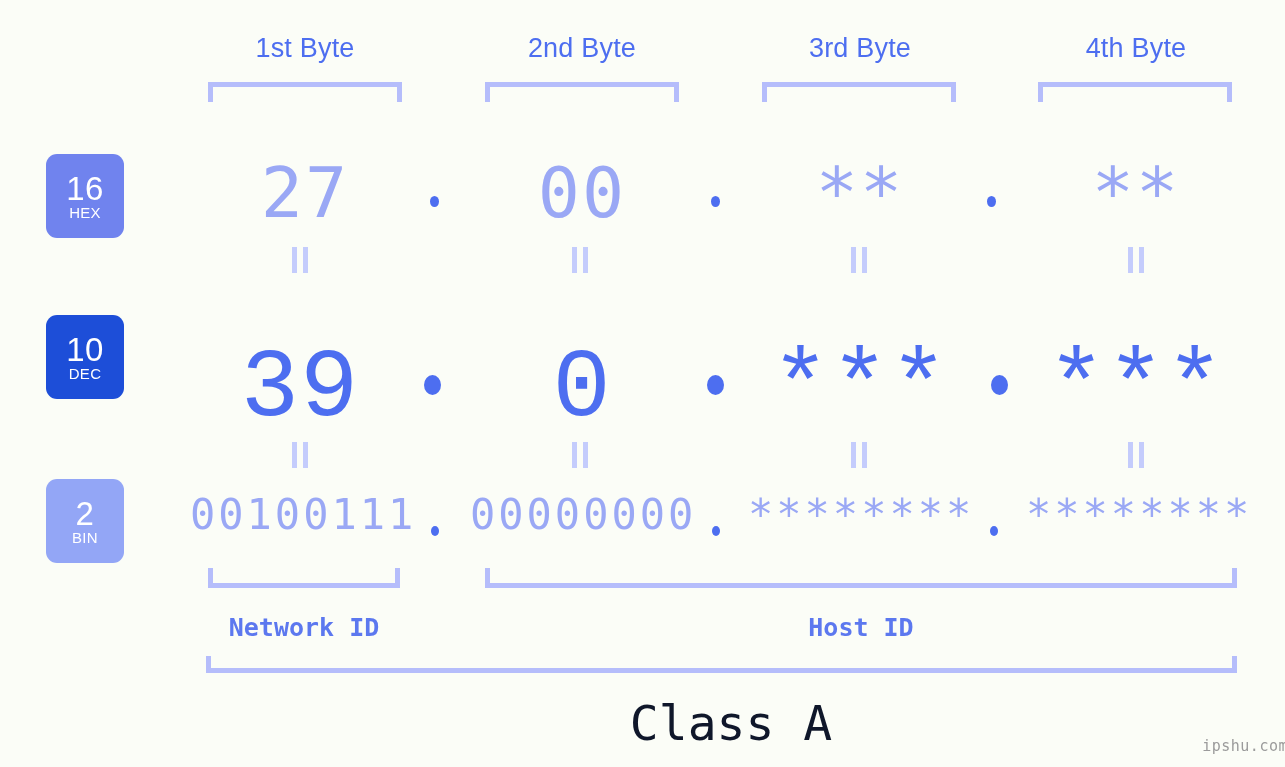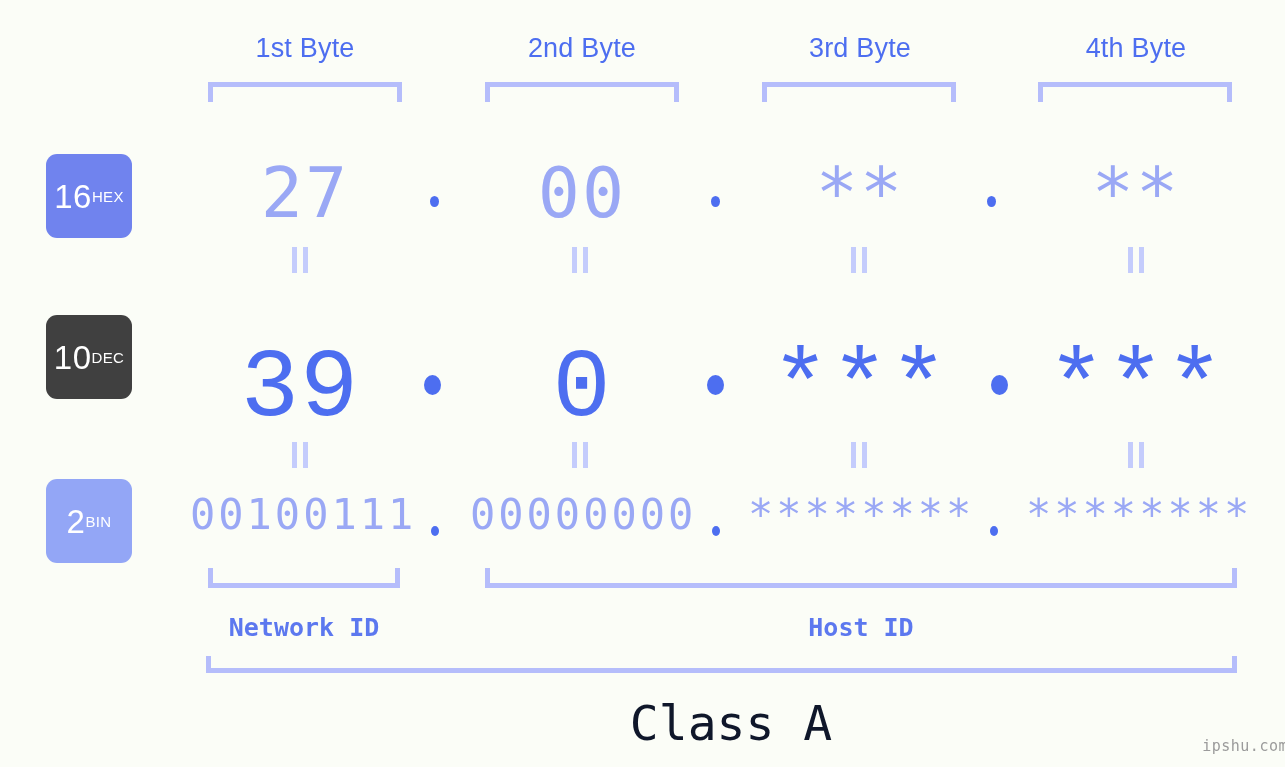--- a/index.html
+++ b/index.html
@@ -25,23 +25,23 @@
     border-left:5px solid #b5bdfb;
     border-right:5px solid #b5bdfb;
     box-sizing:border-box;
   }
   .bracket.down{ border-top:5px solid #b5bdfb; }
   .bracket.up{ border-bottom:5px solid #b5bdfb; }
 
   
   .badge{
     position:absolute;left:46px;
-    width:86px;height:84px;border-radius:11px;
+    width:78px;height:84px;border-radius:11px;
     color:#ffffff;
-    display:flex;flex-direction:row;
+    display:flex;flex-direction:column;
     align-items:center;justify-content:center;
     line-height:1;
   }
   .badge .num{font-size:33px;font-weight:400;letter-spacing:.5px;}
   .badge .nm{font-size:15px;font-weight:400;margin-top:0;letter-spacing:.3px;}
 
   
   .val{
     position:absolute;text-align:center;white-space:nowrap;
     line-height:1;
@@ -133,21 +133,21 @@
     </div>
   <div class="eqm" style="left:851px;top:247px;">
       <i></i>
       <i></i>
     </div>
   <div class="eqm" style="left:1128px;top:247px;">
       <i></i>
       <i></i>
     </div>
 
-  <div class="badge" style="top:315px;background:#404040;">
+  <div class="badge" style="top:315px;background:#1d4ed8;">
     <span class="num">10</span>
     <span class="nm">DEC</span>
   </div>
 
   <div class="val decv" style="left:200px;top:305px;width:200px;">39</div>
   <div class="dot m" style="left:424px;top:375px;"></div>
   <div class="val decv" style="left:482px;top:305px;width:200px;">0</div>
   <div class="dot m" style="left:707px;top:375px;"></div>
   <div class="val decv" style="left:760px;top:305px;width:200px;">***</div>
   <div class="dot m" style="left:991px;top:375px;"></div>

